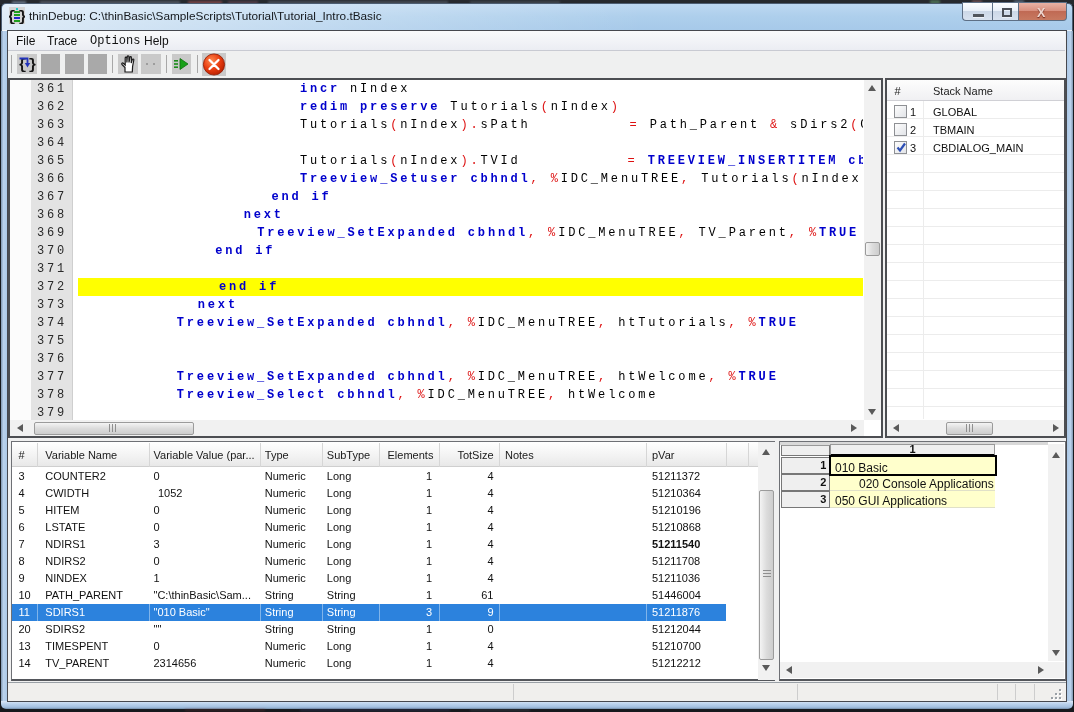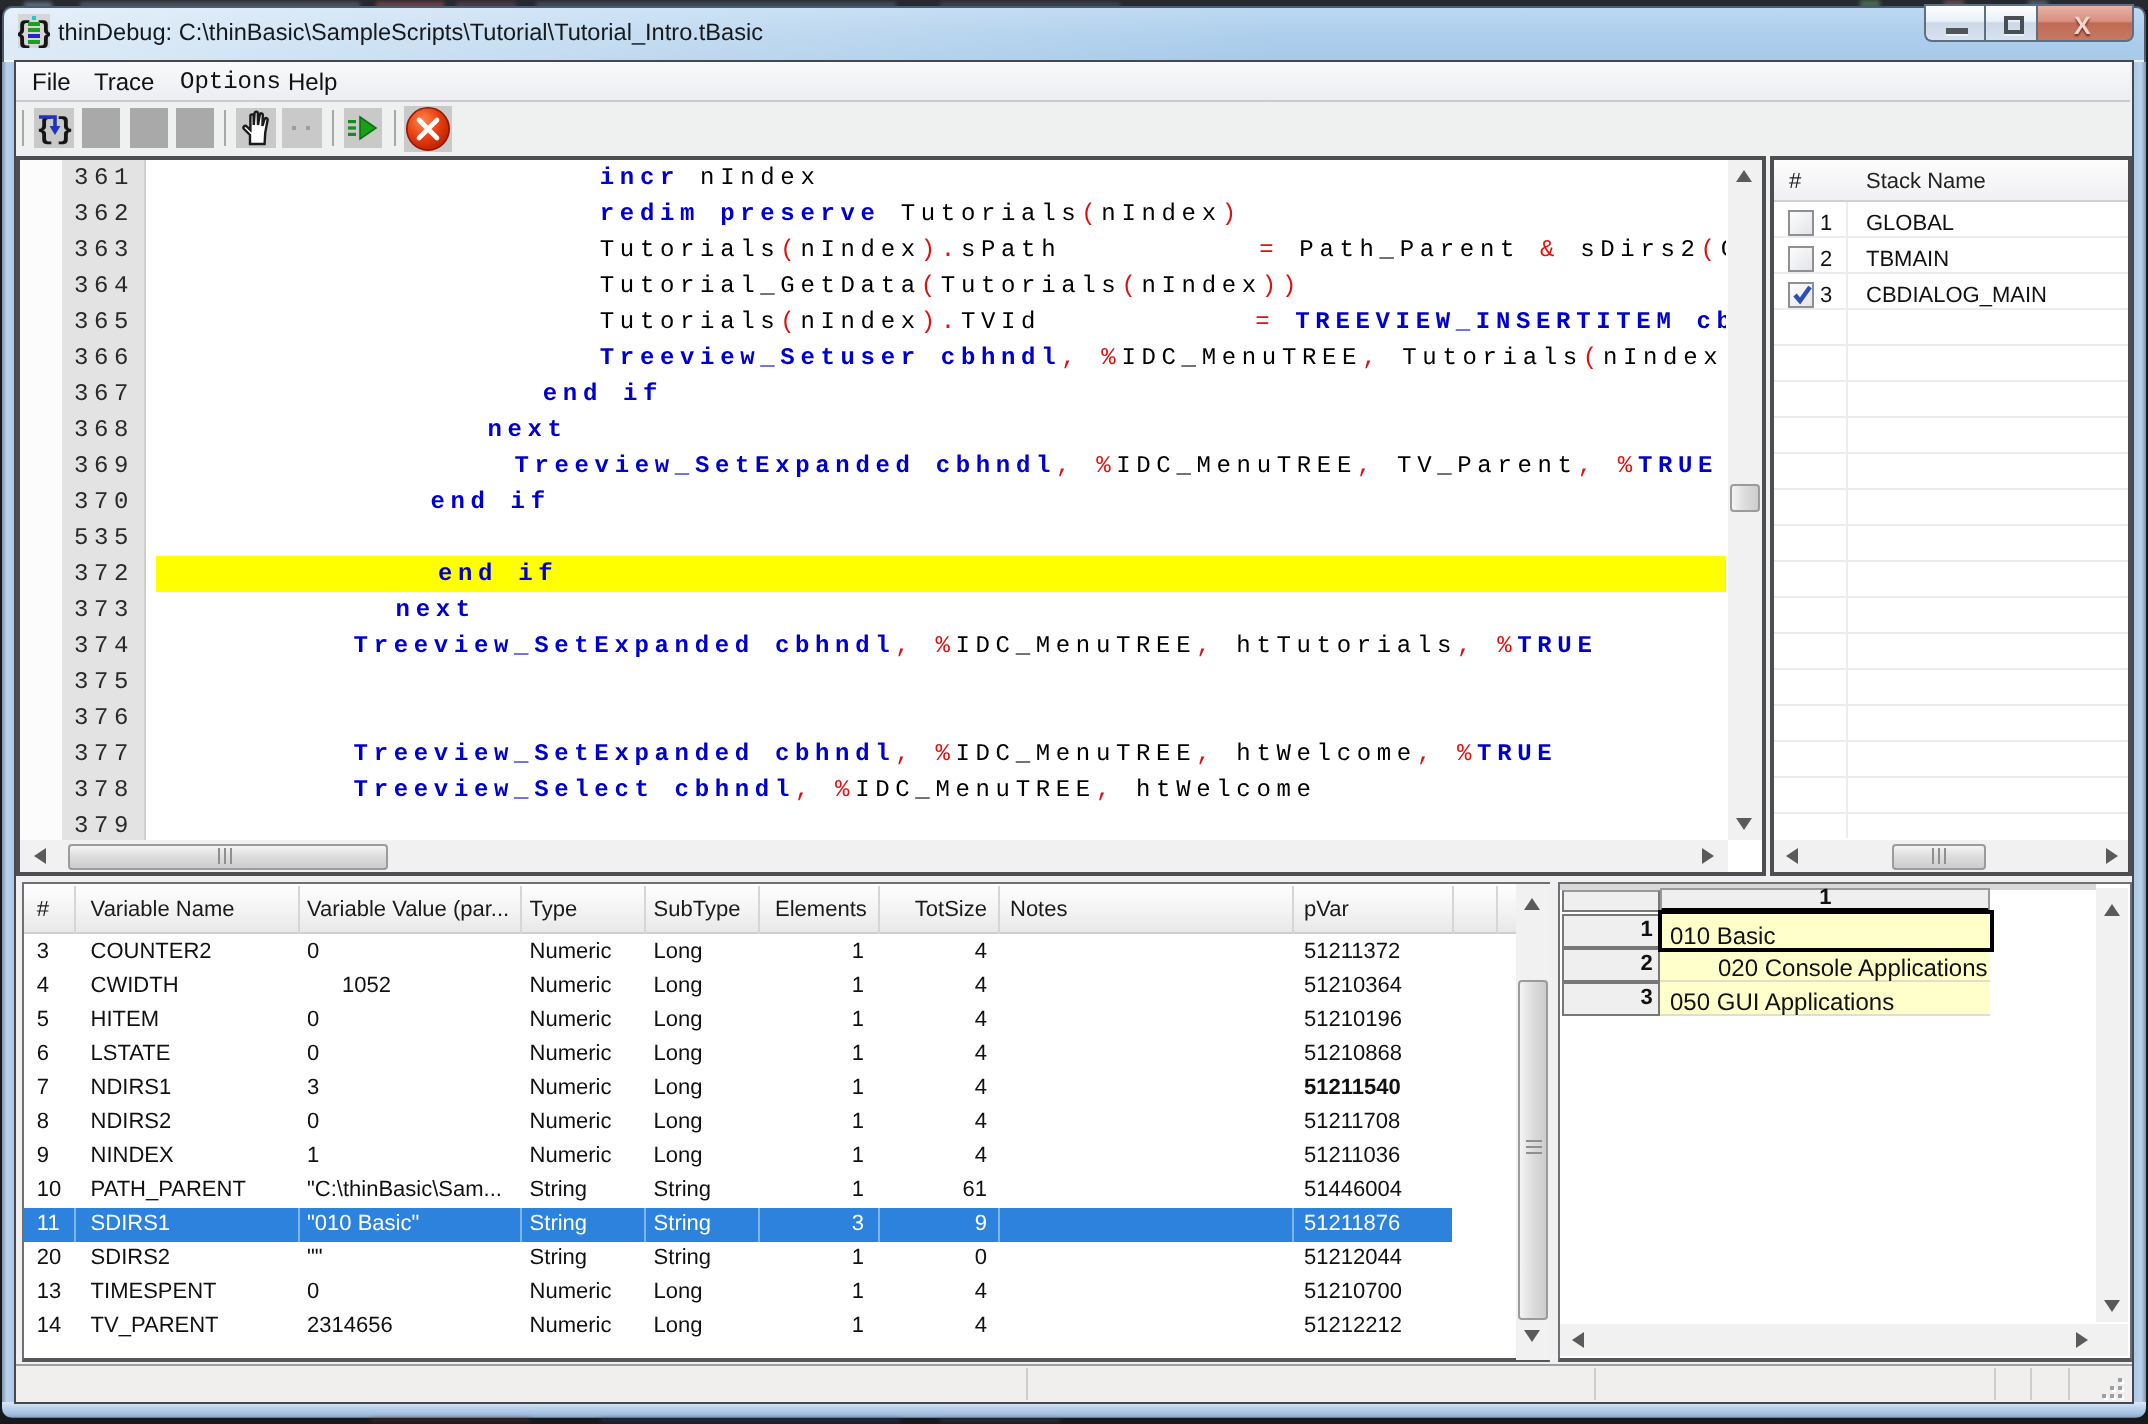--- a/index.html
+++ b/index.html
@@ -170,36 +170,35 @@
       <div class="lnum" style="top:-0.5px;">361</div>
       <div class="lnum" style="top:17.5px;">362</div>
       <div class="lnum" style="top:35.5px;">363</div>
       <div class="lnum" style="top:53.5px;">364</div>
       <div class="lnum" style="top:71.5px;">365</div>
       <div class="lnum" style="top:89.5px;">366</div>
       <div class="lnum" style="top:107.5px;">367</div>
       <div class="lnum" style="top:125.5px;">368</div>
       <div class="lnum" style="top:143.5px;">369</div>
       <div class="lnum" style="top:161.5px;">370</div>
-      <div class="lnum" style="top:179.5px;">535</div>
+      <div class="lnum" style="top:179.5px;">371</div>
       <div class="lnum" style="top:197.5px;">372</div>
       <div class="lnum" style="top:215.5px;">373</div>
       <div class="lnum" style="top:233.5px;">374</div>
       <div class="lnum" style="top:251.5px;">375</div>
       <div class="lnum" style="top:269.5px;">376</div>
       <div class="lnum" style="top:287.5px;">377</div>
       <div class="lnum" style="top:305.5px;">378</div>
       <div class="lnum" style="top:323.5px;">379</div>
     </div>
 <div class="abs" id="yellow"></div>
 <div class="abs" id="codearea">
       <div class="cl" style="top:17.5px;padding-left:225.89999999999998px;"><b>redim preserve</b> Tutorials<i>(</i>nIndex<i>)</i></div>
       <div class="cl" style="top:-0.5px;padding-left:225.89999999999998px;"><b>incr</b> nIndex</div>
       <div class="cl" style="top:35.5px;padding-left:225.89999999999998px;">Tutorials<i>(</i>nIndex<i>)</i><i>.</i>sPath<span style="display:inline-block;width:99px"></span><i>=</i> Path_Parent <i>&amp;</i> sDirs2<i>(</i>Cou</div>
-      <div class="cl" style="top:53.5px;padding-left:225.89999999999998px;">Tutorial_GetData<i>(</i>Tutorials<i>(</i>nIndex<i>))</i></div>
       <div class="cl" style="top:71.5px;padding-left:225.89999999999998px;">Tutorials<i>(</i>nIndex<i>)</i><i>.</i>TVId<span style="display:inline-block;width:107px"></span><i>=</i> <b>TREEVIEW_INSERTITEM cbhn</b></div>
       <div class="cl" style="top:89.5px;padding-left:225.89999999999998px;"><b>Treeview_Setuser cbhndl</b><i>,</i> <i>%</i>IDC_MenuTREE<i>,</i> Tutorials<i>(</i>nIndex<i>)</i></div>
       <div class="cl" style="top:107.5px;padding-left:197.39999999999998px;"><b>end if</b></div>
       <div class="cl" style="top:125.5px;padding-left:169.7px;"><b>next</b></div>
       <div class="cl" style="top:143.5px;padding-left:183.2px;"><b>Treeview_SetExpanded cbhndl</b><i>,</i> <i>%</i>IDC_MenuTREE<i>,</i> TV_Parent<i>,</i> <i>%</i><b>TRUE</b></div>
       <div class="cl" style="top:161.5px;padding-left:141.2px;"><b>end if</b></div>
       <div class="cl" style="top:197.5px;padding-left:145.0px;"><b>end if</b></div>
       <div class="cl" style="top:215.5px;padding-left:123.80000000000001px;"><b>next</b></div>
       <div class="cl" style="top:233.5px;padding-left:102.80000000000001px;"><b>Treeview_SetExpanded cbhndl</b><i>,</i> <i>%</i>IDC_MenuTREE<i>,</i> htTutorials<i>,</i> <i>%</i><b>TRUE</b></div>
       <div class="cl" style="top:287.5px;padding-left:102.80000000000001px;"><b>Treeview_SetExpanded cbhndl</b><i>,</i> <i>%</i>IDC_MenuTREE<i>,</i> htWelcome<i>,</i> <i>%</i><b>TRUE</b></div>
@@ -282,21 +281,21 @@
       <span class="vc" style="left:141.5px;width:103px;">0</span>
       <span class="vc" style="left:252.8px;">Numeric</span>
       <span class="vc" style="left:314.8px;">Long</span>
       <span class="vc" style="left:330px;width:90px;text-align:right;">1</span>
       <span class="vc" style="left:391.5px;width:90px;text-align:right;">4</span>
       <span class="vc" style="left:640px;">51211372</span>
     </div>
     <div class="vrow" style="top:484.5px;">
       <span class="vc" style="left:6.4px;">4</span>
       <span class="vc" style="left:33.3px;width:100px;">CWIDTH</span>
-      <span class="vc" style="left:159px;width:103px;">1052</span>
+      <span class="vc" style="left:146px;width:103px;">1052</span>
       <span class="vc" style="left:252.8px;">Numeric</span>
       <span class="vc" style="left:314.8px;">Long</span>
       <span class="vc" style="left:330px;width:90px;text-align:right;">1</span>
       <span class="vc" style="left:391.5px;width:90px;text-align:right;">4</span>
       <span class="vc" style="left:640px;">51210364</span>
     </div>
     <div class="vrow" style="top:501.5px;">
       <span class="vc" style="left:6.4px;">5</span>
       <span class="vc" style="left:33.3px;width:100px;">HITEM</span>
       <span class="vc" style="left:141.5px;width:103px;">0</span>

